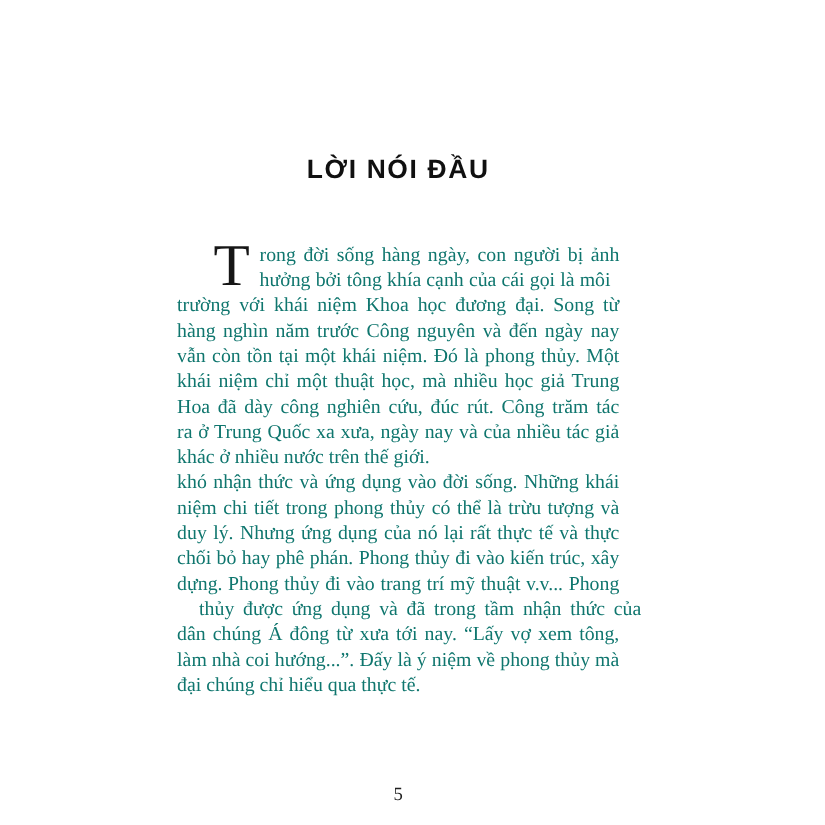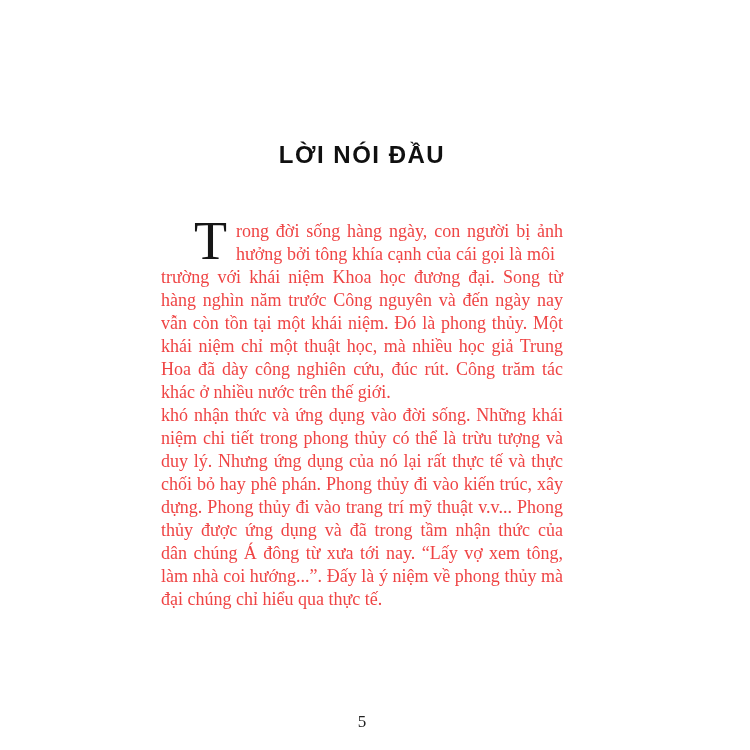--- a/index.html
+++ b/index.html
@@ -33,21 +33,21 @@
     left: 161px;
     top: 220px;
     width: 402px;
   }
   .bline {
     height: 23px;
     line-height: 23px;
     font-size: 18px;
     white-space: nowrap;
     overflow: visible;
-    color: #ef4444;
+    color: #0f766e;
   }
   .bline span { display: inline-block; white-space: nowrap; }
   .dc  { padding-left: 75px; }   
   .ind { padding-left: 36px; }   
   .pgap { margin-top: 4px; }     
   .dropcap {
     position: absolute;
     left: 194px;
     top: 214px;
     font-size: 54px;
@@ -76,28 +76,29 @@
 
   <div class="textcol">
 
     <div class="bline jline dc"><span style="word-spacing: 2.36328px;">rong đời sống hàng ngày, con người bị ảnh</span></div>
     <div class="bline jline dc"><span style="word-spacing: 0.197917px;">hưởng bởi tông khía cạnh của cái gọi là môi</span></div>
     <div class="bline jline"><span style="word-spacing: 3.69097px;">trường với khái niệm Khoa học đương đại. Song từ</span></div>
     <div class="bline jline"><span style="word-spacing: 2.25521px;">hàng nghìn năm trước Công nguyên và đến ngày nay</span></div>
     <div class="bline jline"><span style="word-spacing: 1.33807px;">vẫn còn tồn tại một khái niệm. Đó là phong thủy. Một</span></div>
     <div class="bline jline"><span style="word-spacing: 2.05469px;">khái niệm chỉ một thuật học, mà nhiều học giả Trung</span></div>
     <div class="bline jline"><span style="word-spacing: 2.53594px;">Hoa đã dày công nghiên cứu, đúc rút. Công trăm tác</span></div>
+    <div class="bline jline"><span style="word-spacing: 0.69401px;">ra ở Trung Quốc xa xưa, ngày nay và của nhiều tác giả</span></div>
     <div class="bline"><span>khác ở nhiều nước trên thế giới.</span></div>
 
     <div class="bline jline"><span style="word-spacing: 1.375px;">khó nhận thức và ứng dụng vào đời sống. Những khái</span></div>
     <div class="bline jline"><span style="word-spacing: 1.41193px;">niệm chi tiết trong phong thủy có thể là trừu tượng và</span></div>
     <div class="bline jline"><span style="word-spacing: 1.29688px;">duy lý. Nhưng ứng dụng của nó lại rất thực tế và thực</span></div>
     <div class="bline jline"><span style="word-spacing: 0.414773px;">chối bỏ hay phê phán. Phong thủy đi vào kiến trúc, xây</span></div>
     <div class="bline jline"><span style="word-spacing: 0.609375px;">dựng. Phong thủy đi vào trang trí mỹ thuật v.v... Phong</span></div>
-    <div class="bline jline"><span style="word-spacing: 3.42969px;">thủy được ứng dụng và đã trong tầm nhận thức của</span></div>
+    <div class="bline jline"><span style="word-spacing: 3.42969px; margin-left: 20px;">thủy được ứng dụng và đã trong tầm nhận thức của</span></div>
     <div class="bline jline"><span style="word-spacing: 1.92614px;">dân chúng Á đông từ xưa tới nay. “Lấy vợ xem tông,</span></div>
     <div class="bline jline"><span style="word-spacing: 0.119318px;">làm nhà coi hướng...”. Đấy là ý niệm về phong thủy mà</span></div>
     <div class="bline"><span>đại chúng chỉ hiểu qua thực tế.</span></div>
   </div>
 
   <div class="pagenum">5</div>
 
 </div>
 
 </body></html>

